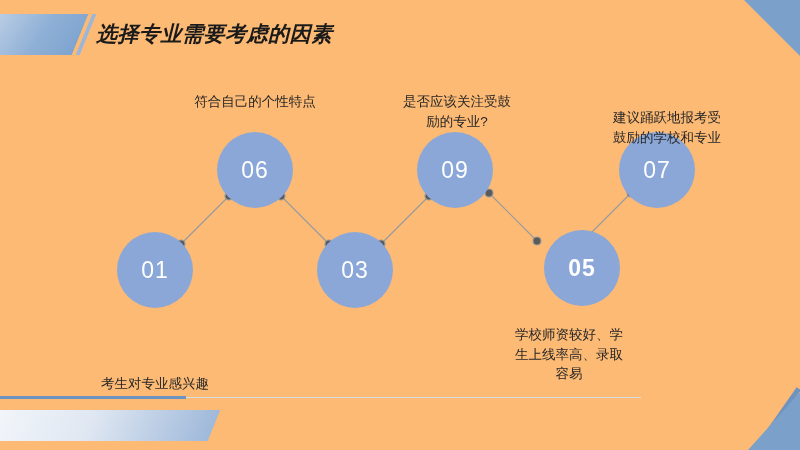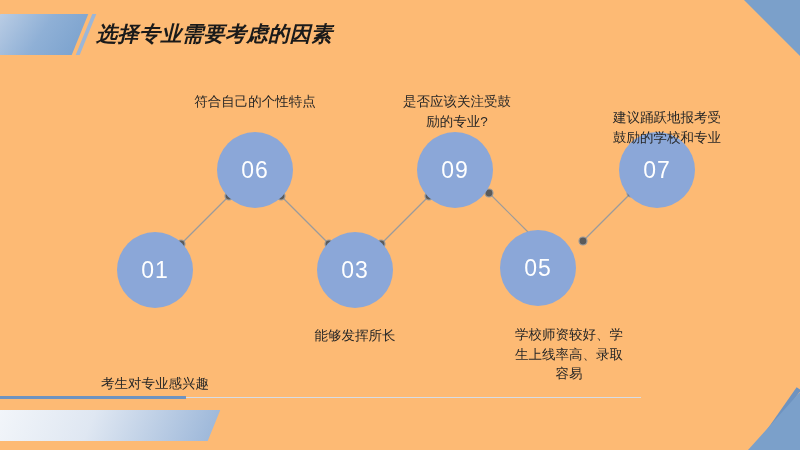--- a/index.html
+++ b/index.html
@@ -187,29 +187,28 @@
     <div class="node-label center" style="left:85px; top:326px; width:140px;margin-top:48px;">考生对专业感兴趣</div>
 
     <div class="node" style="left:217px; top:132px;">
       <span>06</span>
     </div>
     <div class="node-label center" style="left:185px; top:92px; width:140px;">符合自己的个性特点</div>
 
     <div class="node" style="left:317px; top:232px;">
       <span>03</span>
     </div>
-    <div class="node-label center" style="left:285px; top:326px; width:140px;">能够发挥所长</div>
 
     <div class="node" style="left:417px; top:132px;">
       <span>09</span>
     </div>
     <div class="node-label left" style="left:392px; top:92px; width:130px;">是否应该关注受鼓
 励的专业?</div>
 
-    <div class="node" style="left:500px; top:230px;">
+    <div class="node" style="left:544px; top:230px;font-weight:bold;">
       <span>05</span>
     </div>
     <div class="node-label left" style="left:496px; top:325px; width:130px;margin-left:8px;">学校师资较好、学
 生上线率高、录取
 容易</div>
 
     <div class="node" style="left:619px; top:132px;">
       <span>07</span>
     </div>
     <div class="node-label left" style="left:597px; top:108px; width:140px;">建议踊跃地报考受

